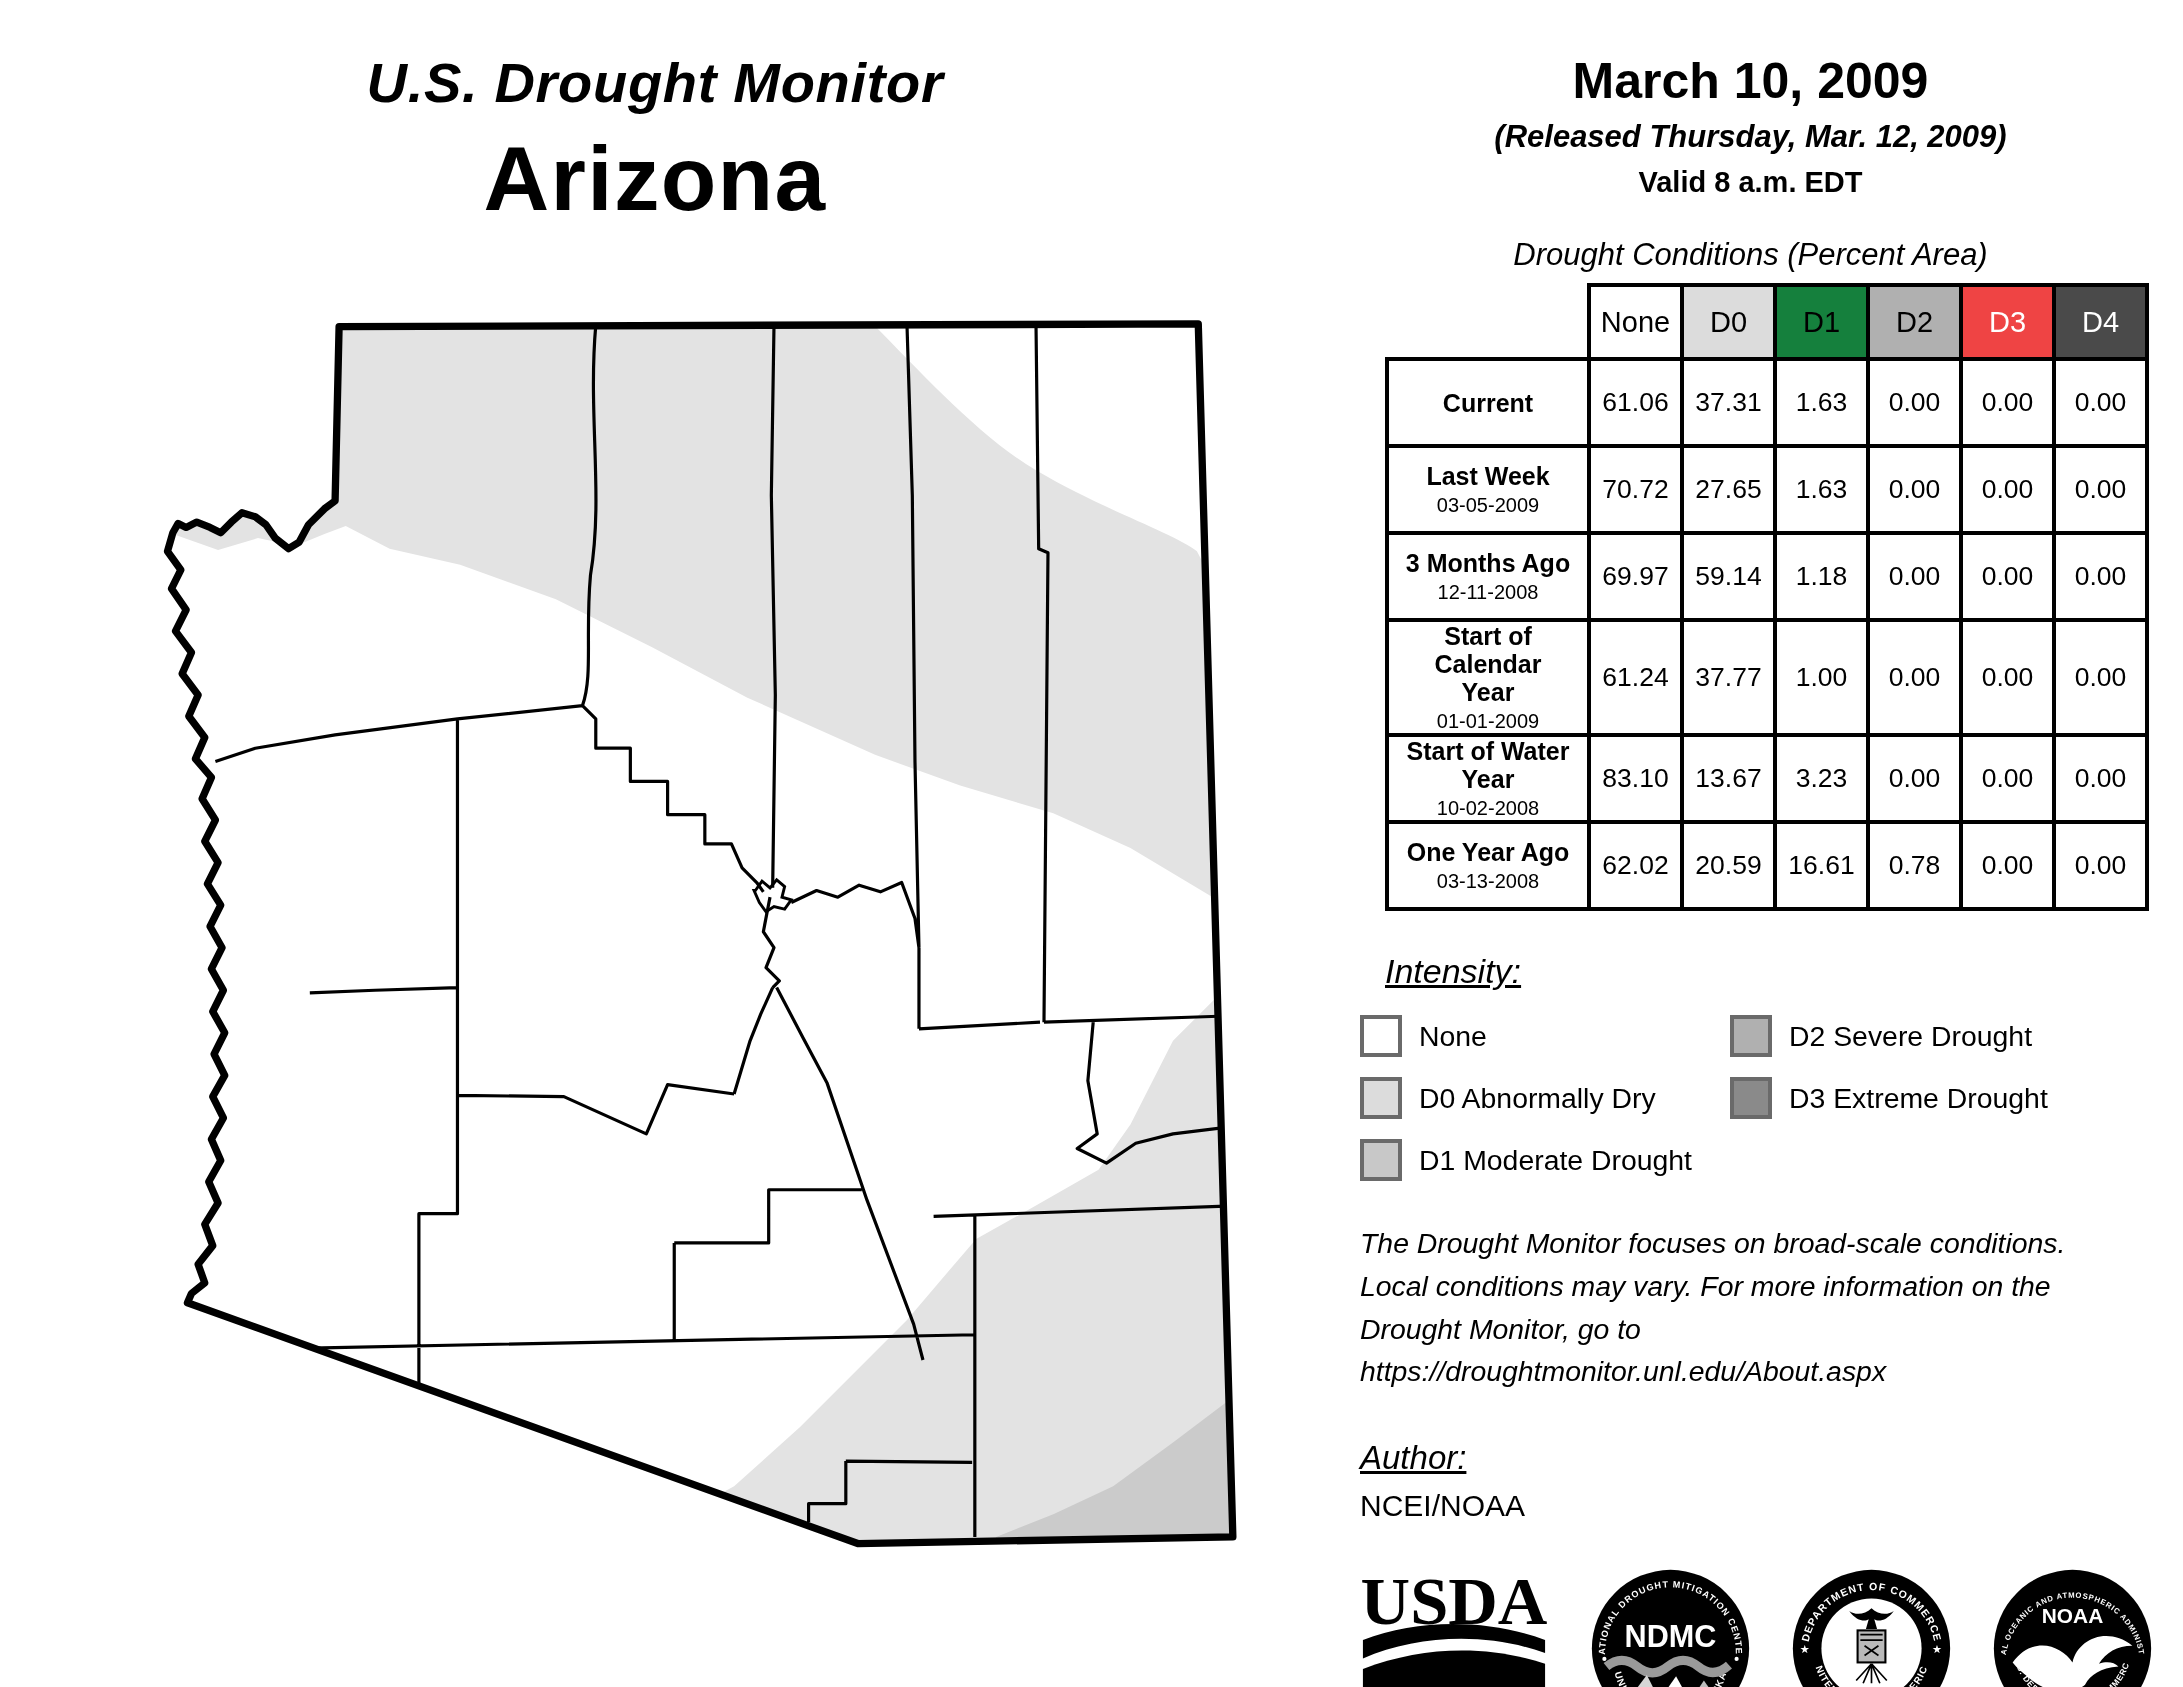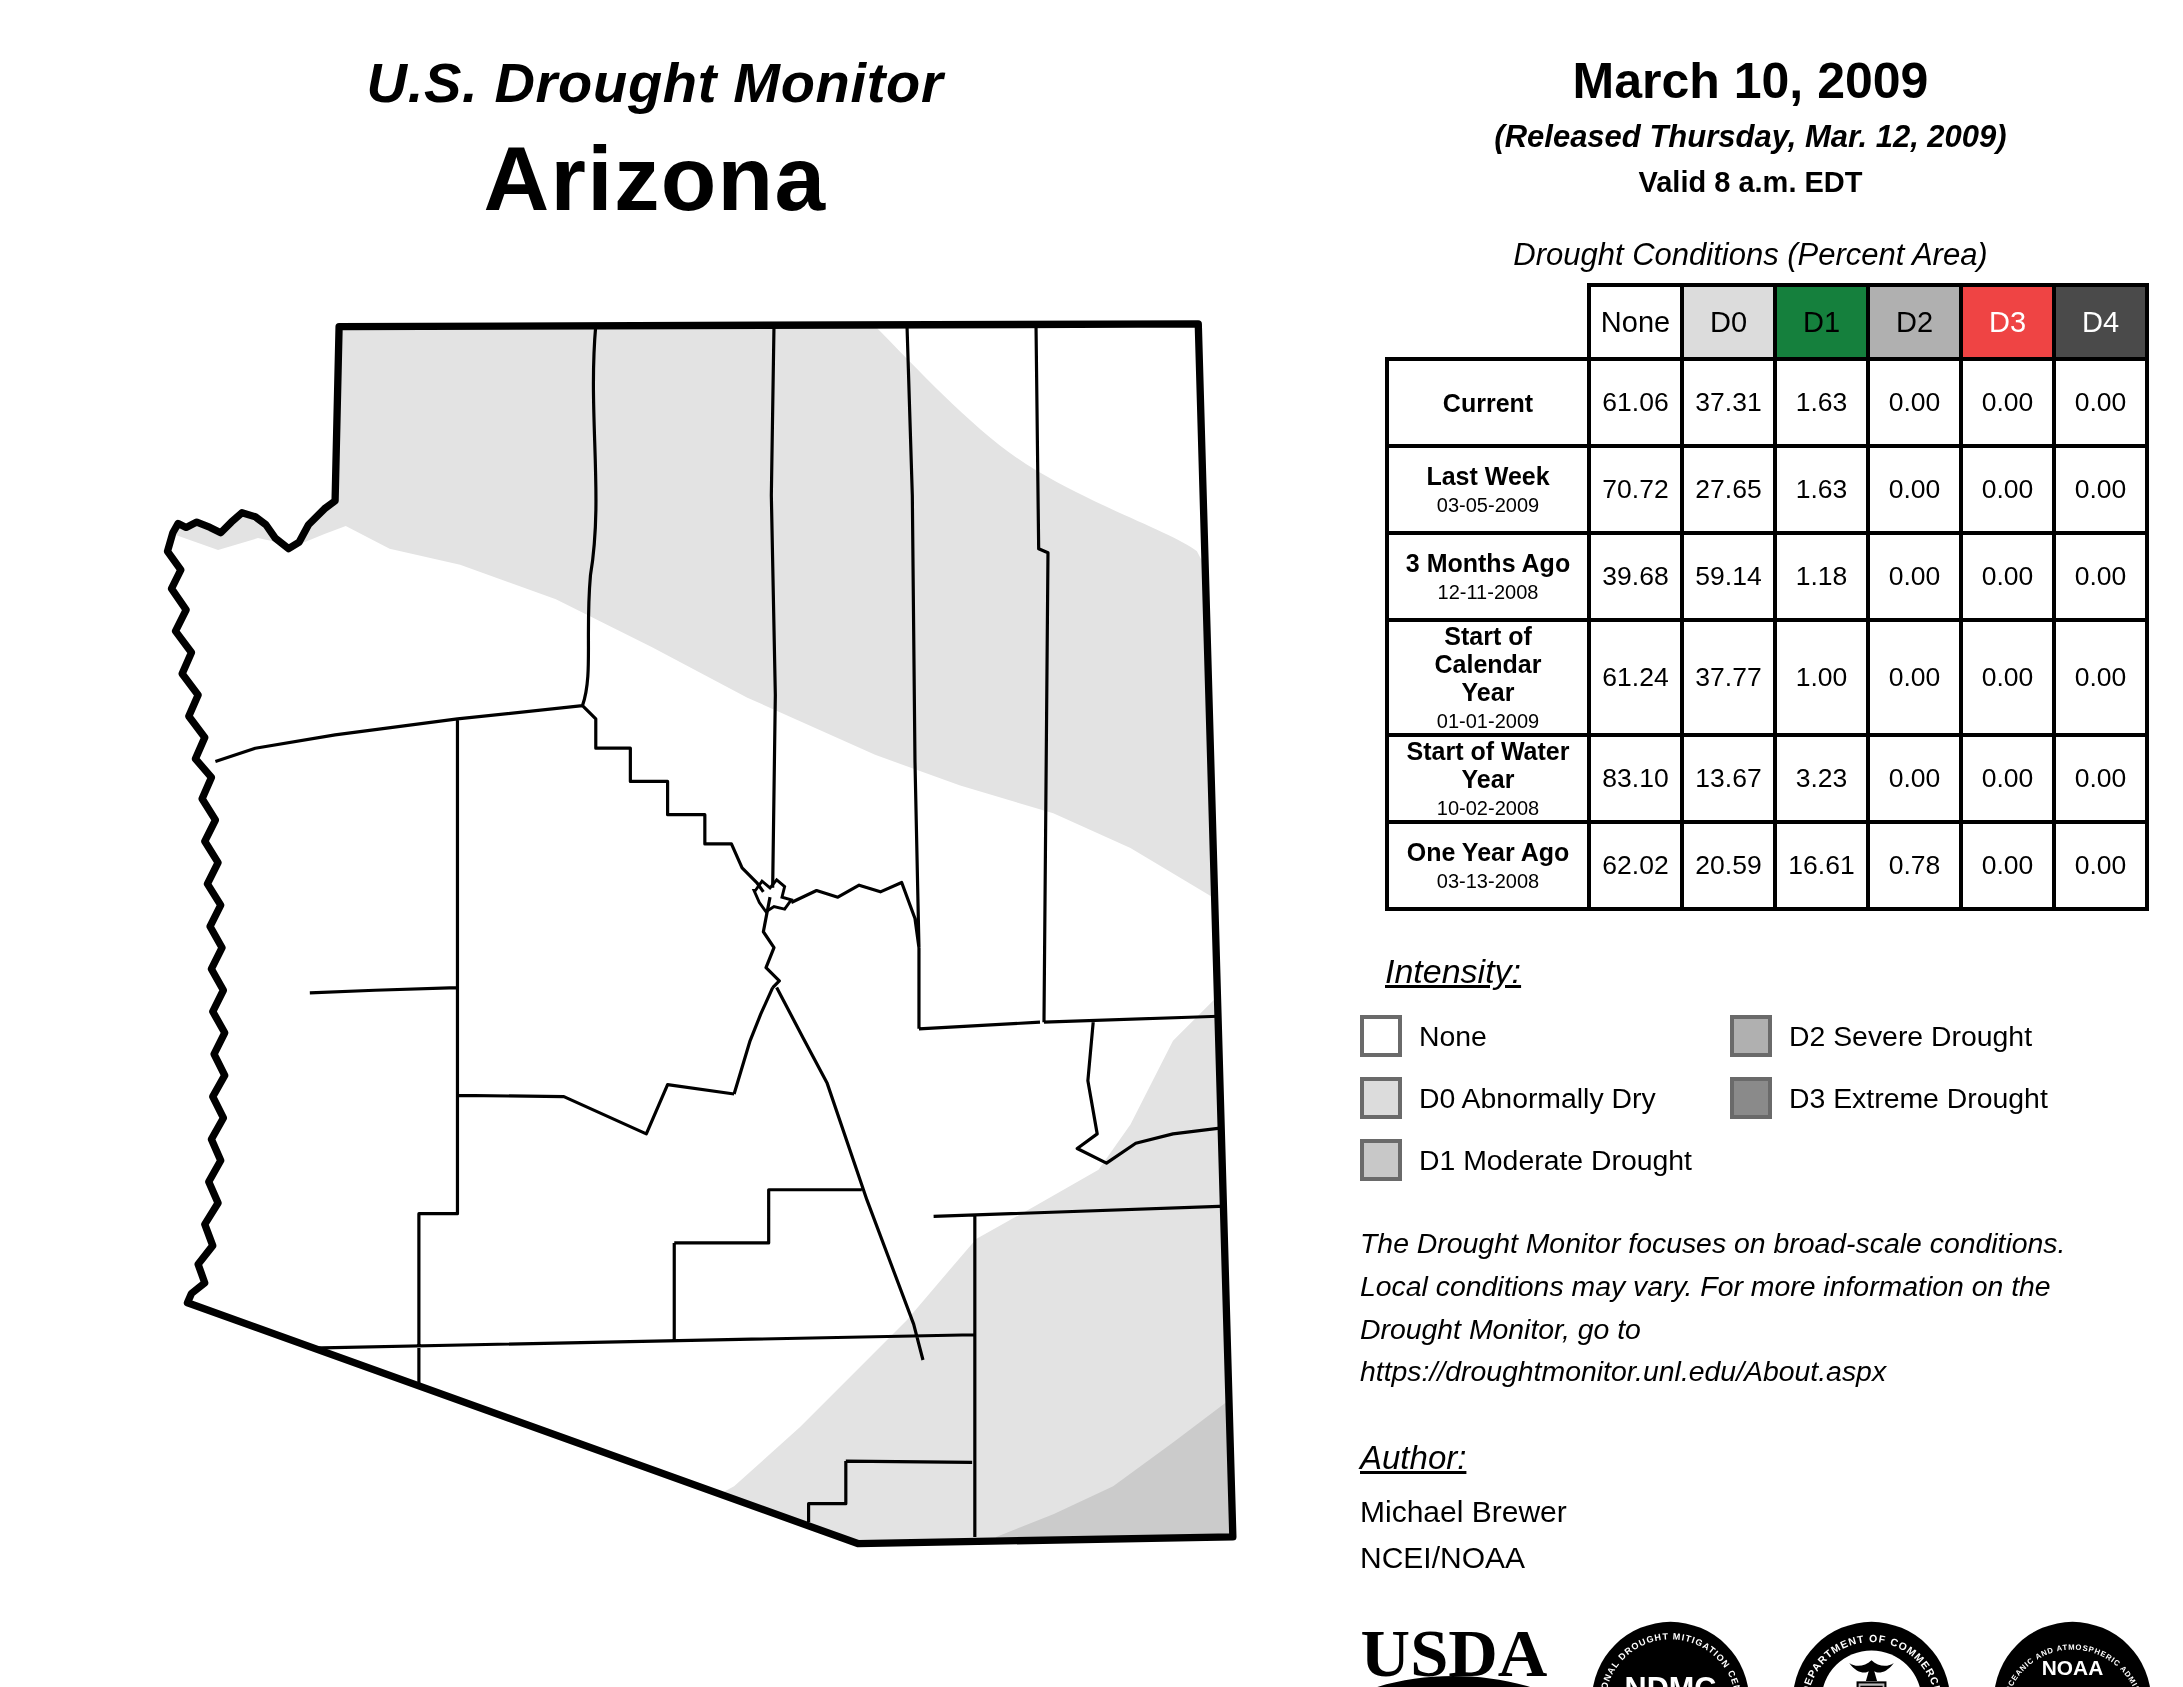--- a/index.html
+++ b/index.html
@@ -160,21 +160,21 @@
         <td class="val">1.63</td>
         <td class="val">0.00</td>
         <td class="val">0.00</td>
         <td class="val">0.00</td>
       </tr>
       <tr>
         <td class="rowlabel">
               <span class="rl">3 Months Ago</span>
               <span class="rd">12-11-2008</span>
             </td>
-        <td class="val">39.68</td>
+        <td class="val">69.97</td>
         <td class="val">59.14</td>
         <td class="val">1.18</td>
         <td class="val">0.00</td>
         <td class="val">0.00</td>
         <td class="val">0.00</td>
       </tr>
       <tr>
         <td class="rowlabel">
               <span class="rl">Start of Calendar Year</span>
               <span class="rd">01-01-2009</span>
@@ -240,21 +240,20 @@
     </div>
 
     <div class="disclaimer">
       <div>The Drought Monitor focuses on broad-scale conditions.</div>
       <div>Local conditions may vary. For more information on the</div>
       <div>Drought Monitor, go to https://droughtmonitor.unl.edu/About.aspx</div>
     </div>
 
     <div class="author">
       <div class="author-title">Author:</div>
-      <div class="author-name">Michael Brewer</div>
       <div class="author-org">NCEI/NOAA</div>
     </div>
 
     <div class="logos">
 
       <svg class="logo" width="198" height="165" viewBox="0 0 150 125">
         <text x="75" y="44" text-anchor="middle" font-family="Liberation Serif, serif" font-weight="bold" font-size="52" fill="#000">USDA</text>
         <path fill="#000" d="M6,56 C48,40 100,40 144,56 L144,66 C100,50 48,52 6,70 Z"></path>
         <path fill="#000" d="M6,78 C52,60 102,60 144,74 L144,118 L6,118 Z"></path>
         <path fill="#fff" d="M6,74 C52,56 102,56 144,70 L144,73 C102,59 52,59 6,77 Z"></path>

